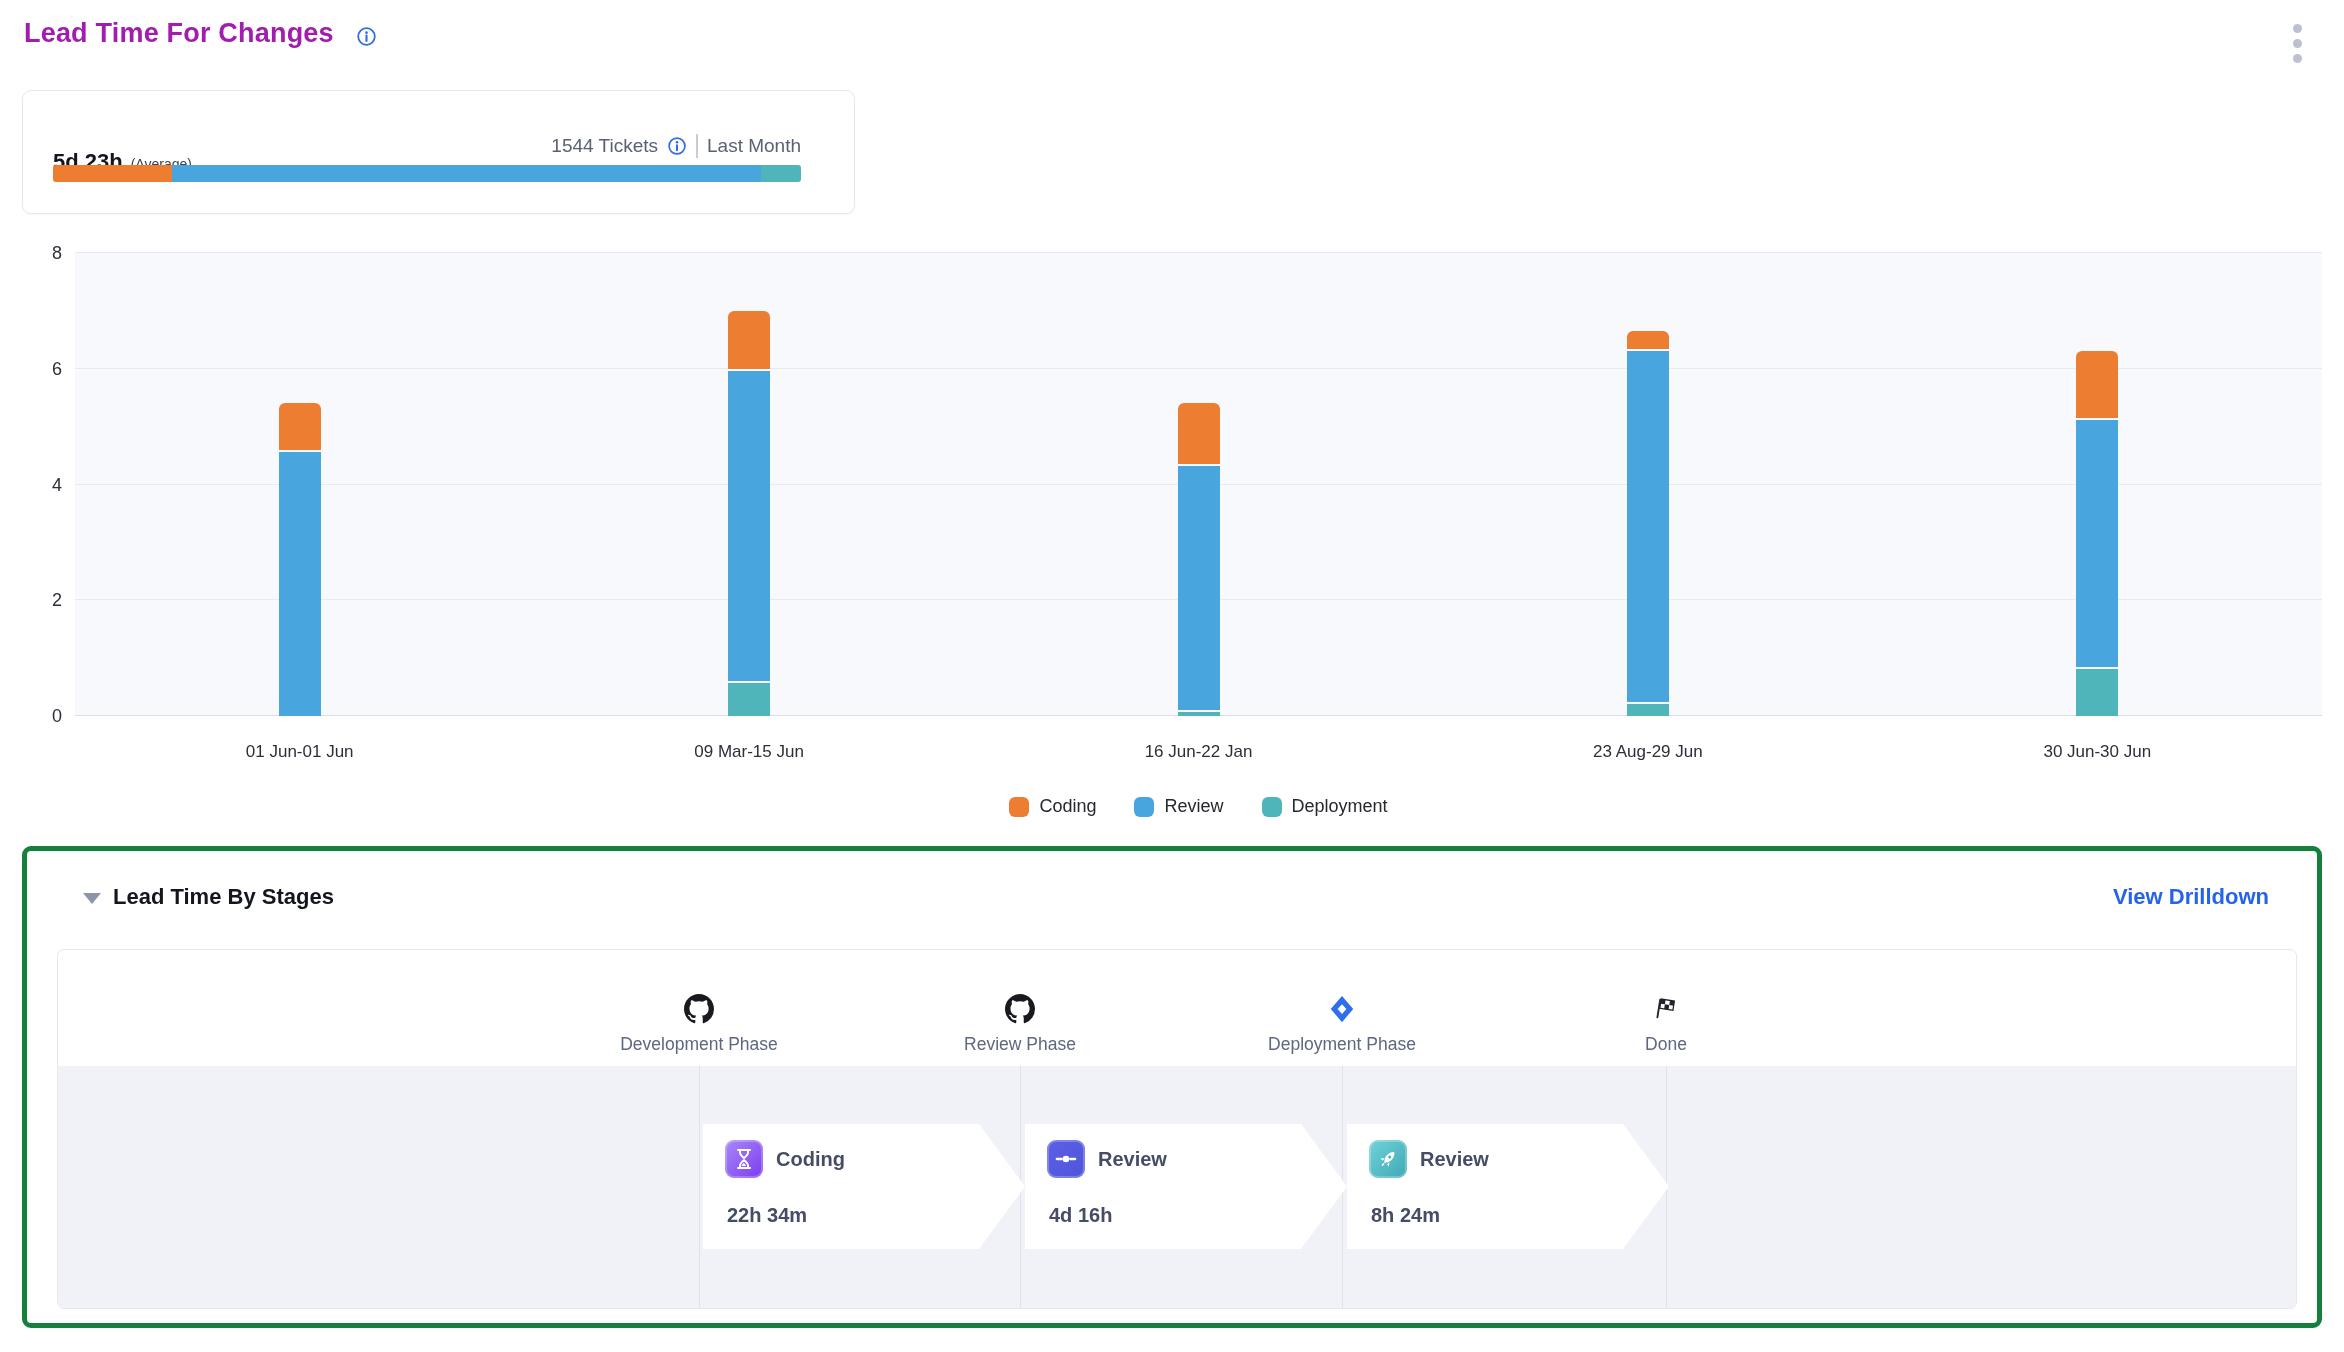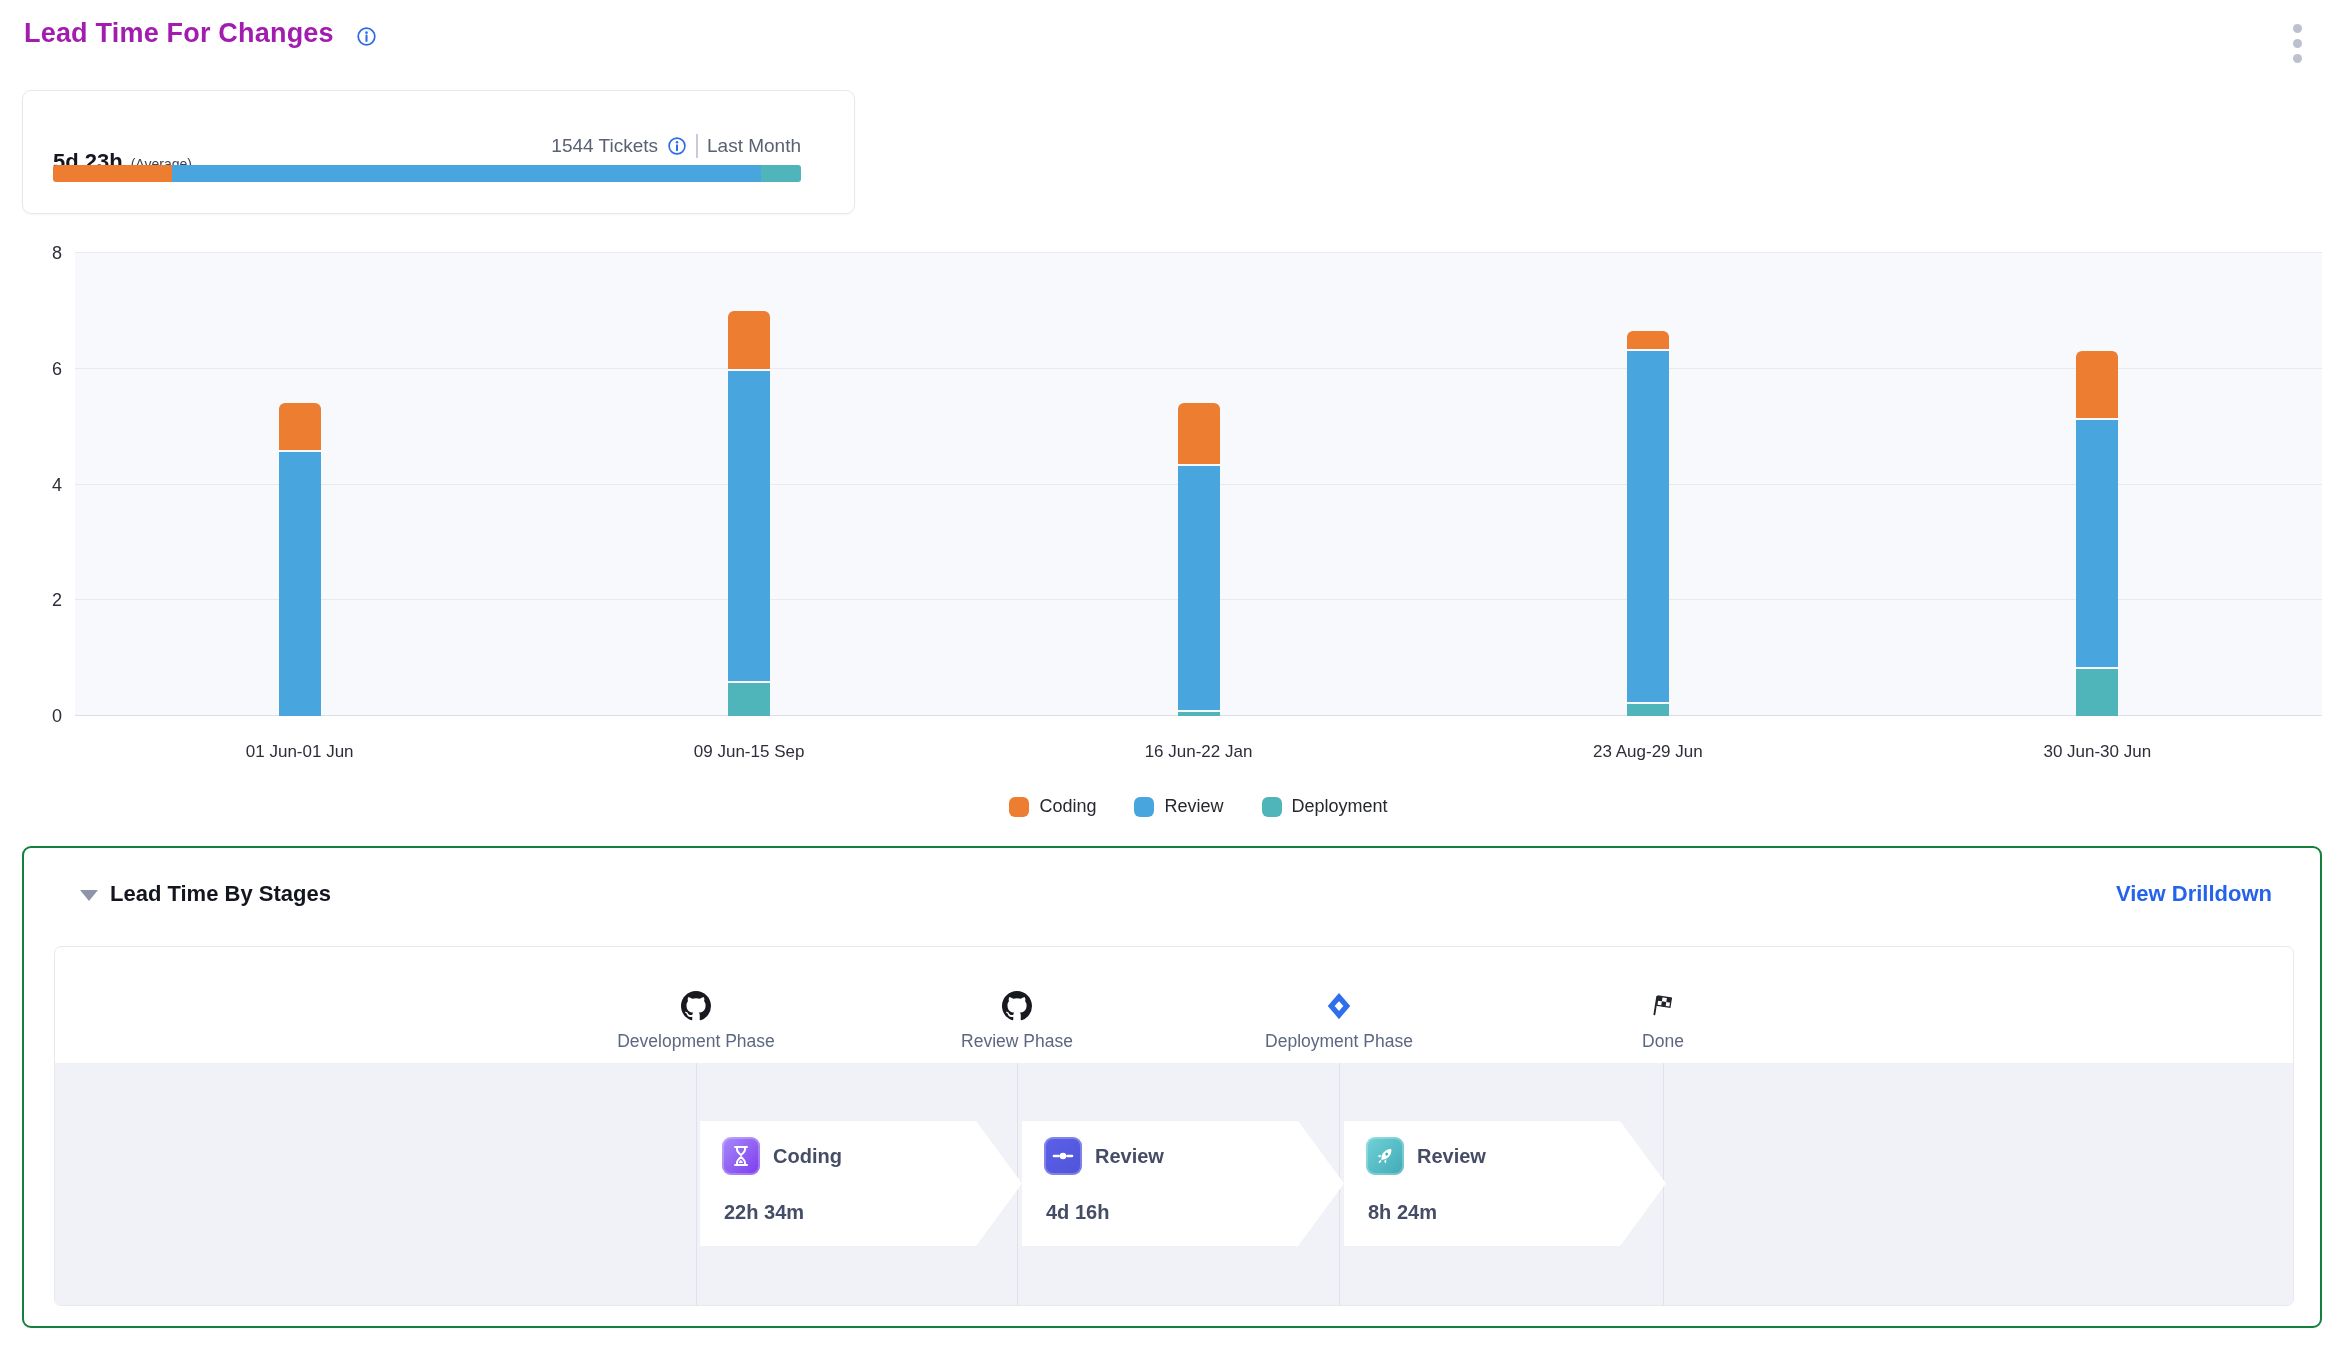--- a/index.html
+++ b/index.html
@@ -36,21 +36,21 @@
   .bar-seg { position:absolute; left:0; width:100%; }
   .xlabels { position:absolute; left:75px; top:742px; width:2247px; height:24px; }
   .xlabel { position:absolute; transform:translateX(-50%); font-size:17px; color:#2c2f38; white-space:nowrap; }
   .legend { position:absolute; left:75px; top:796px; width:2247px; display:flex; justify-content:center; gap:38px; }
   .legend-item { display:flex; align-items:center; gap:10px; cursor:pointer; }
   .legend-swatch { width:20px; height:20px; border-radius:6px; }
   .legend-label { font-size:18px; color:#26282e; }
 
   
   .stages-card { position:absolute; left:22px; top:846px; width:2300px; height:482px;
-    background:#fff; border:2px solid #15803d; border-radius:9px; box-shadow:0 1px 2px rgba(20,25,40,.04); }
+    background:#fff; border:5px solid #15803d; border-radius:9px; box-shadow:0 1px 2px rgba(20,25,40,.04); }
   .collapse-tri { position:absolute; left:56px; top:42px; width:0; height:0; cursor:pointer;
     border-left:9px solid transparent; border-right:9px solid transparent; border-top:11px solid #8e94a9; }
   .stages-title { position:absolute; left:86px; top:33px; font-size:22px; font-weight:700; color:#14161f; }
   .drilldown-link { position:absolute; right:48px; top:33px; font-size:22px; font-weight:700; color:#2563eb; cursor:pointer; }
 
   .stage-table { position:absolute; left:30px; top:98px; width:2240px; height:360px;
     border:1px solid #e6e8ee; border-radius:7px; overflow:hidden; background:#fff; }
   .phase { position:absolute; top:18px; width:220px; height:116px; text-align:center; }
   .phase .picon { display:block; margin:26px auto 0; width:30px; height:30px; }
   .phase .plabel { display:block; margin-top:10px; font-size:17.5px; color:#5d6780; }
@@ -145,21 +145,21 @@
       </div>
     <div id="yticks">
         <div class="ytick" style="left: 14px; top: 705px; position: absolute;">0</div>
         <div class="ytick" style="left: 14px; top: 589.25px; position: absolute;">2</div>
         <div class="ytick" style="left: 14px; top: 473.5px; position: absolute;">4</div>
         <div class="ytick" style="left: 14px; top: 357.75px; position: absolute;">6</div>
         <div class="ytick" style="left: 14px; top: 242px; position: absolute;">8</div>
       </div>
     <div class="xlabels">
         <div class="xlabel" style="left: 224.7px;">01 Jun-01 Jun</div>
-        <div class="xlabel" style="left: 674.1px;">09 Jun-15 Sep</div>
+        <div class="xlabel" style="left: 674.1px;">09 Mar-15 Jun</div>
         <div class="xlabel" style="left: 1123.5px;">16 Jun-22 Jan</div>
         <div class="xlabel" style="left: 1572.9px;">23 Aug-29 Jun</div>
         <div class="xlabel" style="left: 2022.3px;">30 Jun-30 Jun</div>
       </div>
     <div class="legend">
         <div class="legend-item">
           <span class="legend-swatch" style="background: rgb(237, 125, 49);"></span>
           <span class="legend-label">Coding</span>
         </div>
         <div class="legend-item">

